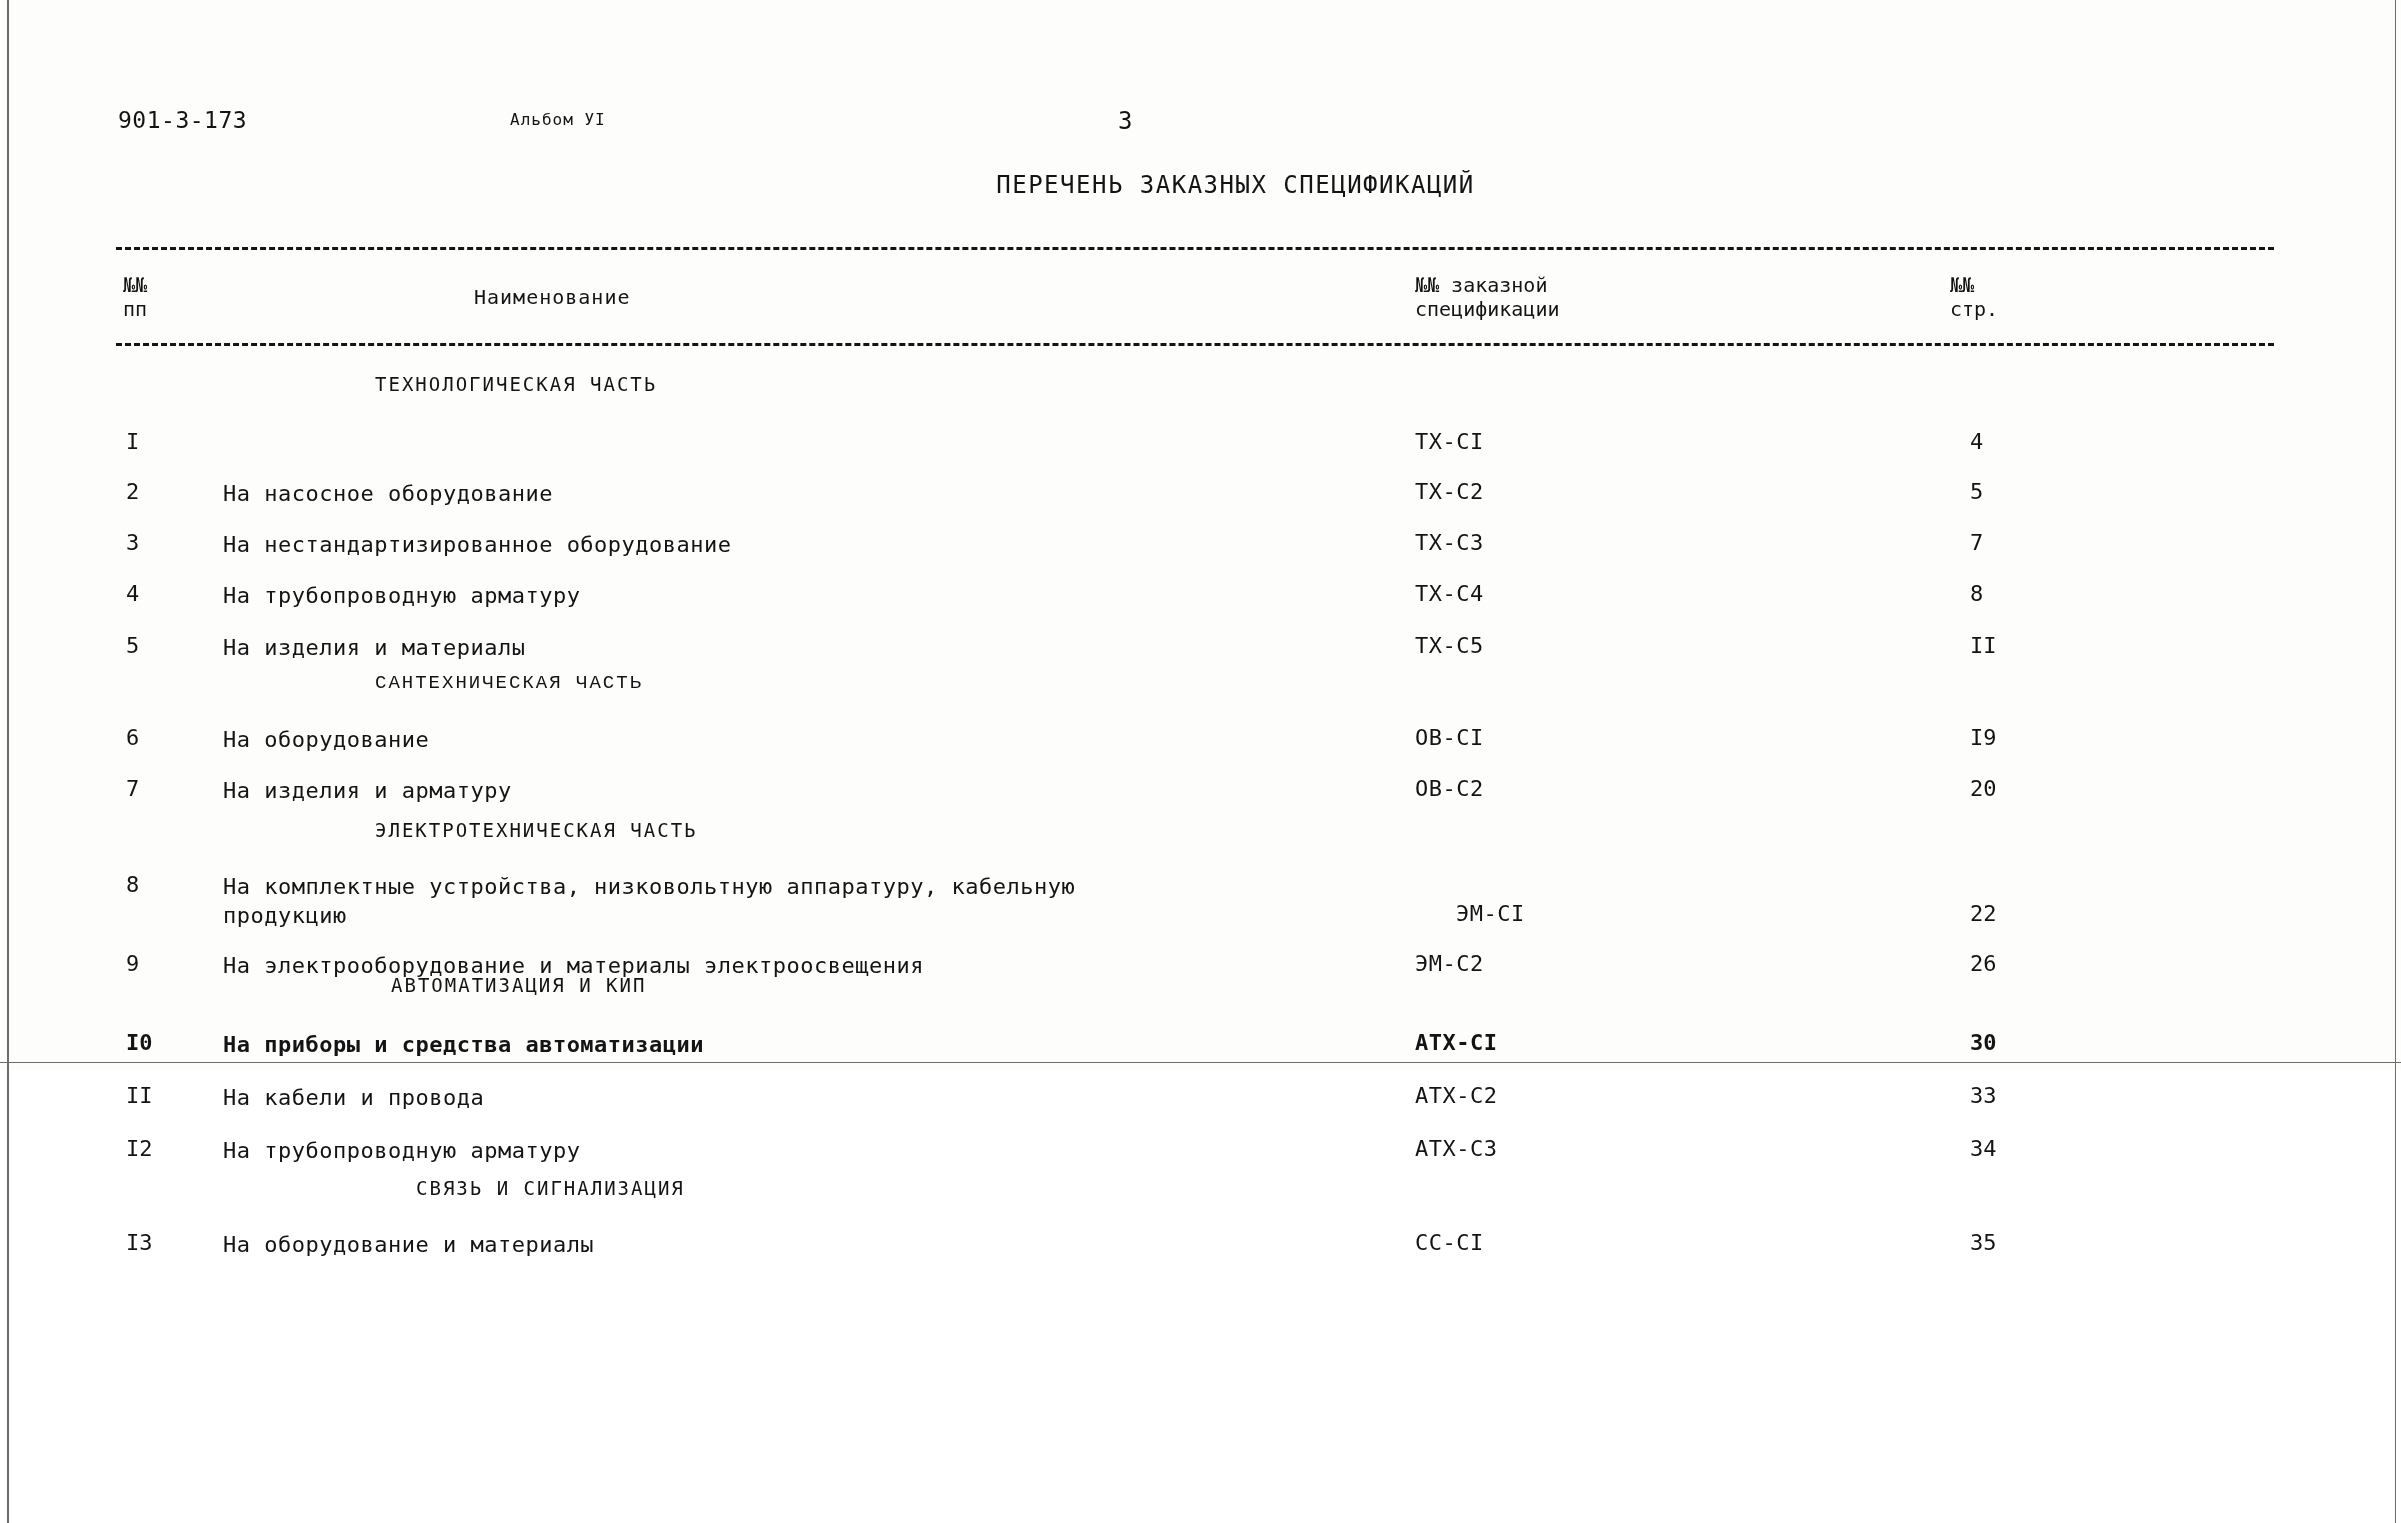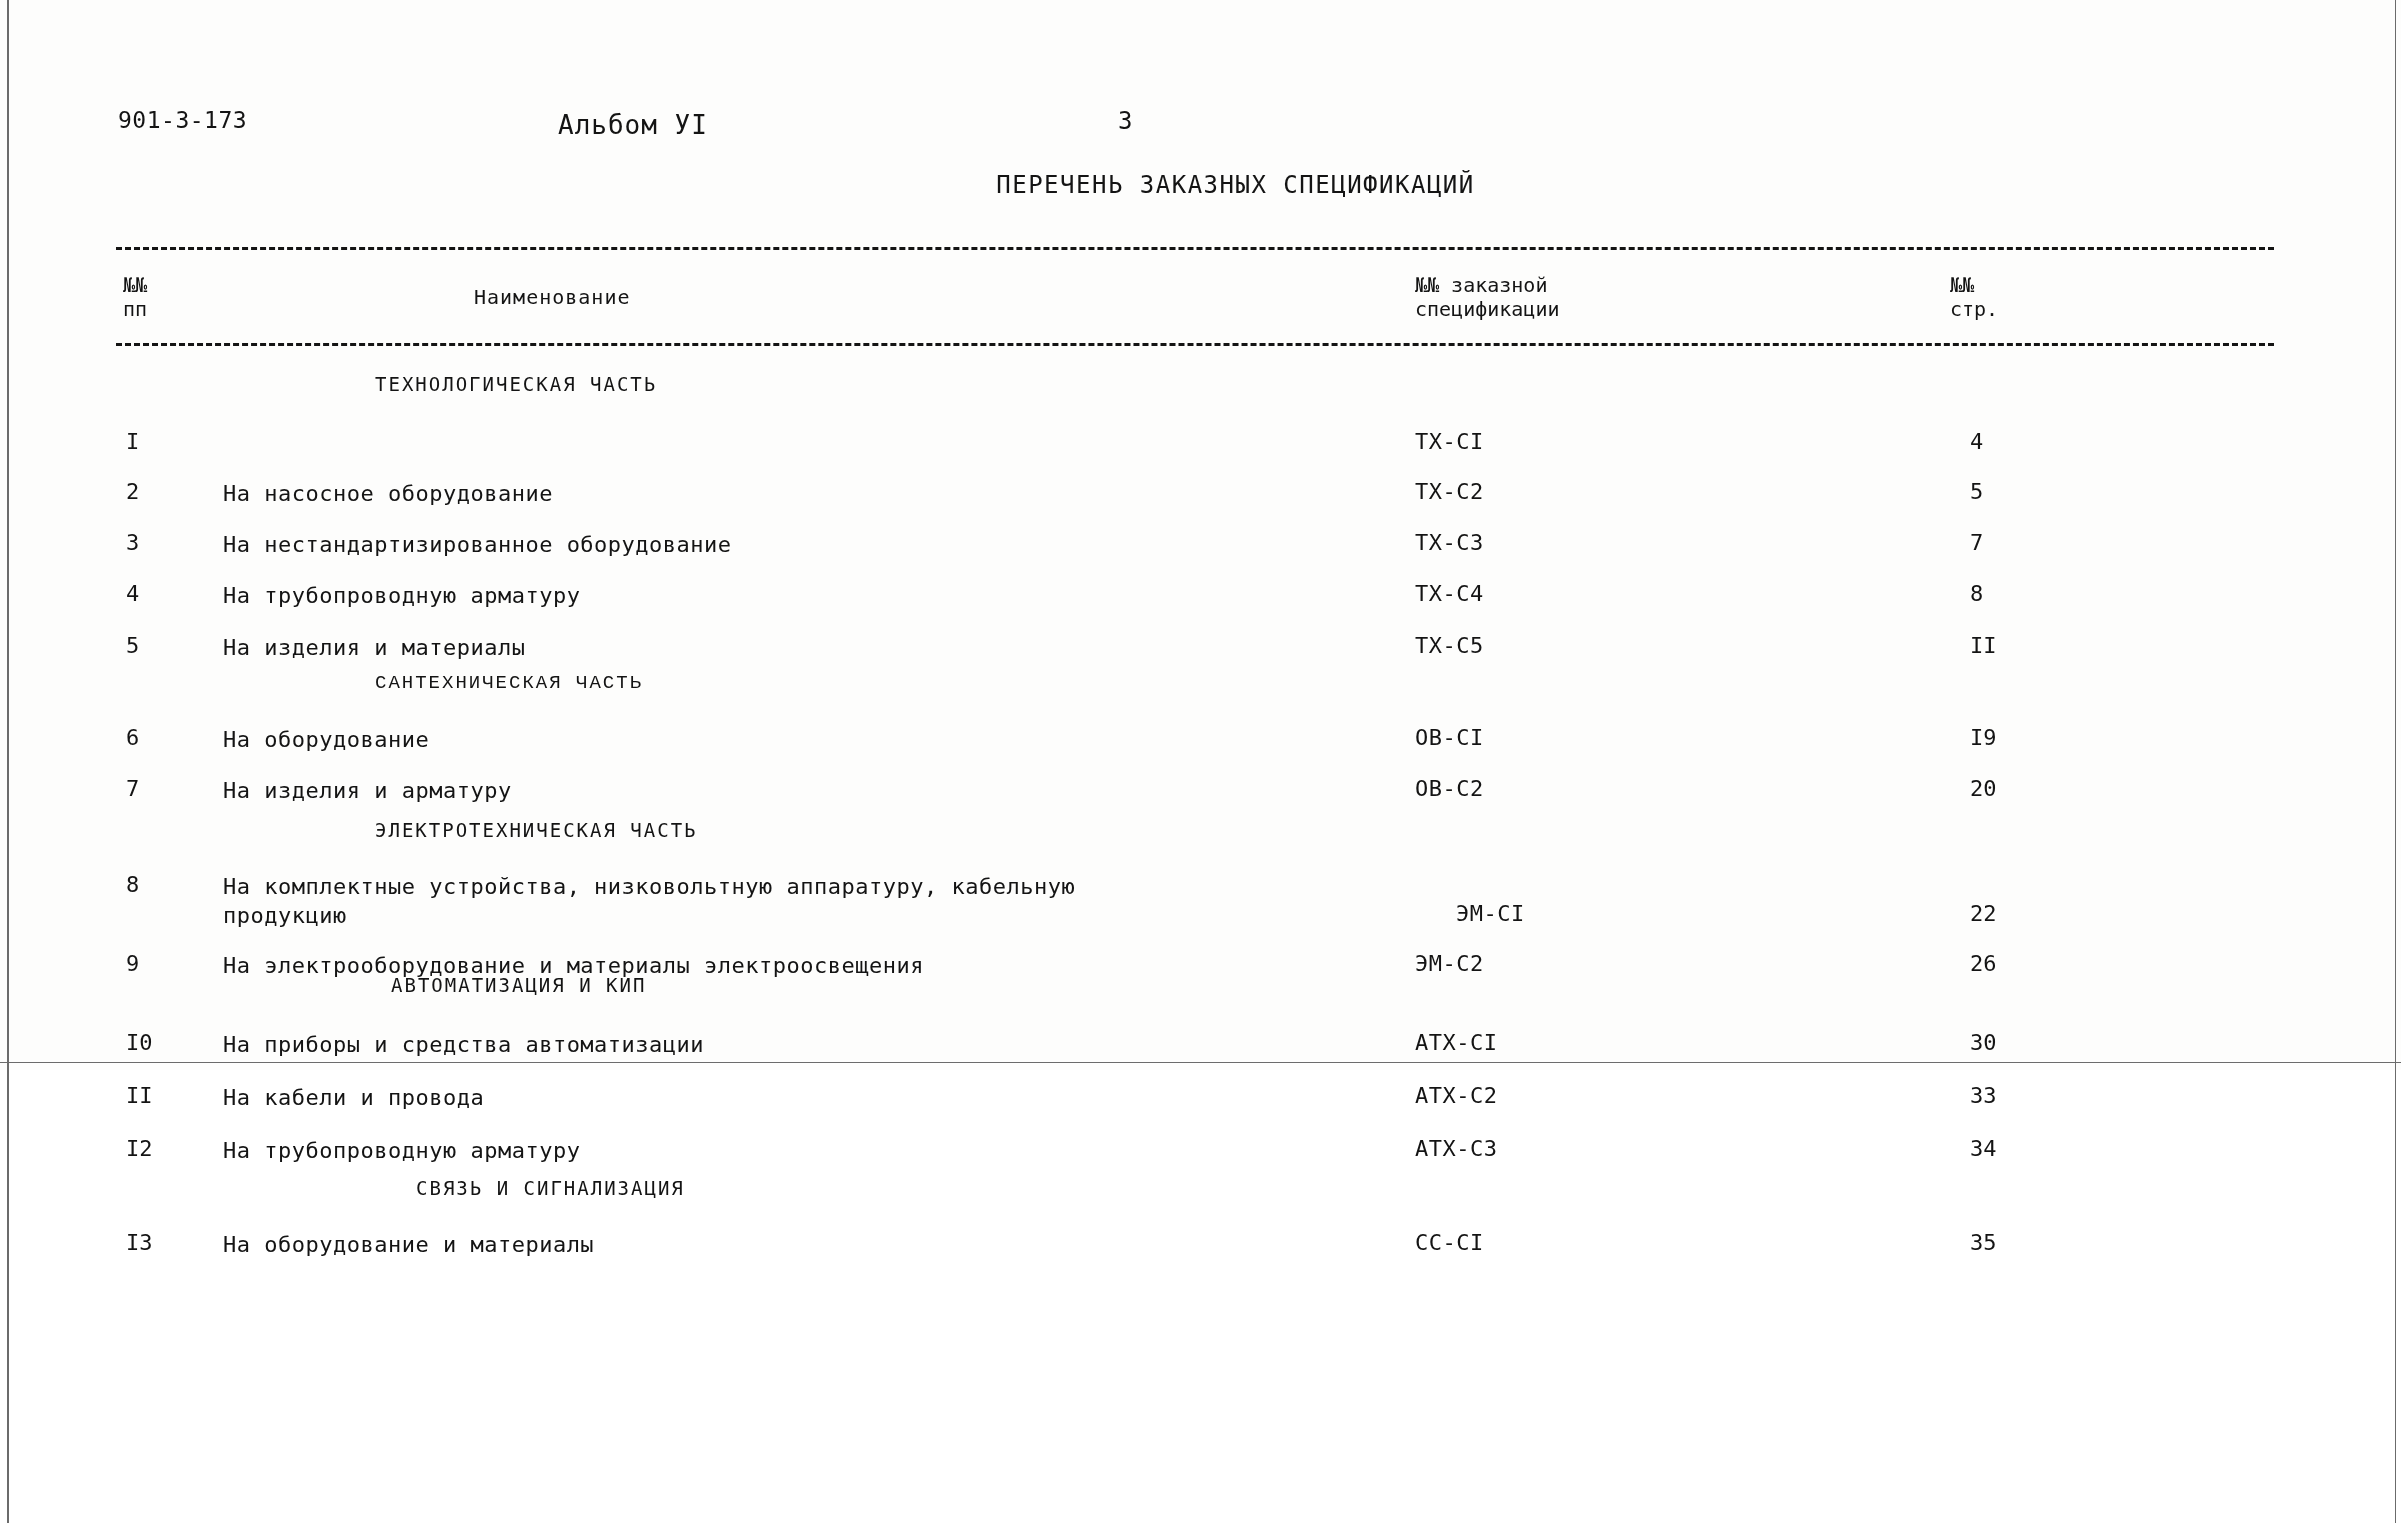--- a/index.html
+++ b/index.html
@@ -61,24 +61,23 @@
     left: 118px;
     top: 0;
     font-size: 23px;
     letter-spacing: 0.5px;
     white-space: nowrap;
   }
   .album {
     position: absolute;
     left: 510px;
     top: 3px;
-    font-size: 26px;
+    font-size: 16px;
     letter-spacing: 1px;
     white-space: nowrap;
-    margin-left: 48px;
   }
   .page-num {
     position: absolute;
     left: 1118px;
     top: 0;
     font-size: 24px;
     white-space: nowrap;
   }
 
   .doc-title {
@@ -236,21 +235,21 @@
         <span class="c-spec" style="top: 29px; position: absolute; margin-left: 41px;">ЭМ-СI</span>
         <span class="c-page" style="top: 29px; position: absolute;">22</span>
       </div>
       <div class="row" style="top: 951px;">
         <span class="c-num">9</span>
         <span class="c-name">На электрооборудование и материалы электроосвещения</span>
         <span class="c-spec">ЭМ-С2</span>
         <span class="c-page">26</span>
       </div>
       <div class="section-title" style="top: 974px; left: 391px;">АВТОМАТИЗАЦИЯ И КИП</div>
-      <div class="row" style="top: 1030px;">
+      <div class="row" style="top: 1030px; font-weight: bold;">
         <span class="c-num">I0</span>
         <span class="c-name">На приборы и средства автоматизации</span>
         <span class="c-spec">АТХ-СI</span>
         <span class="c-page">30</span>
       </div>
       <div class="row" style="top: 1083px;">
         <span class="c-num">II</span>
         <span class="c-name">На кабели и провода</span>
         <span class="c-spec">АТХ-С2</span>
         <span class="c-page">33</span>

